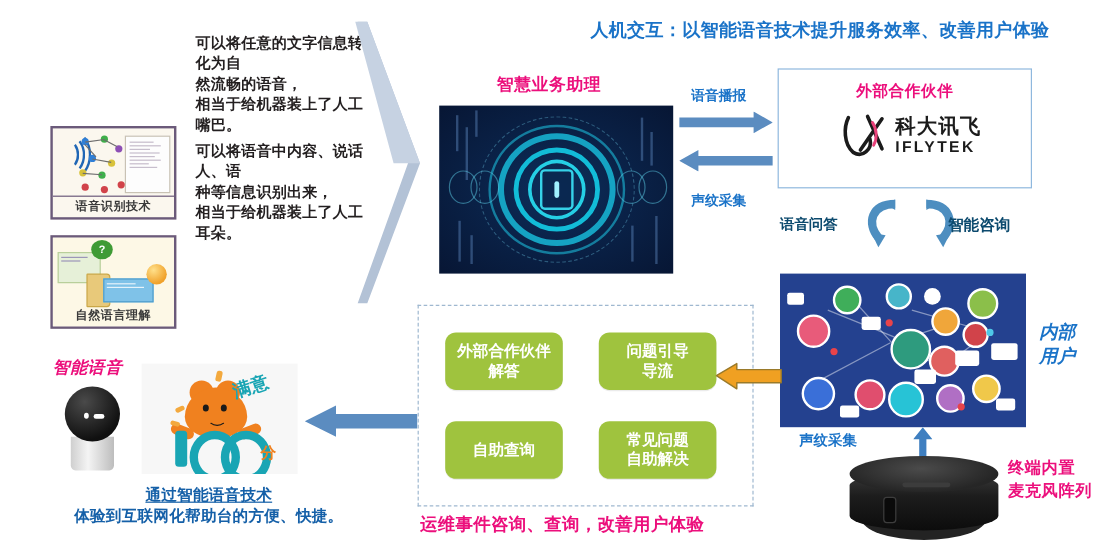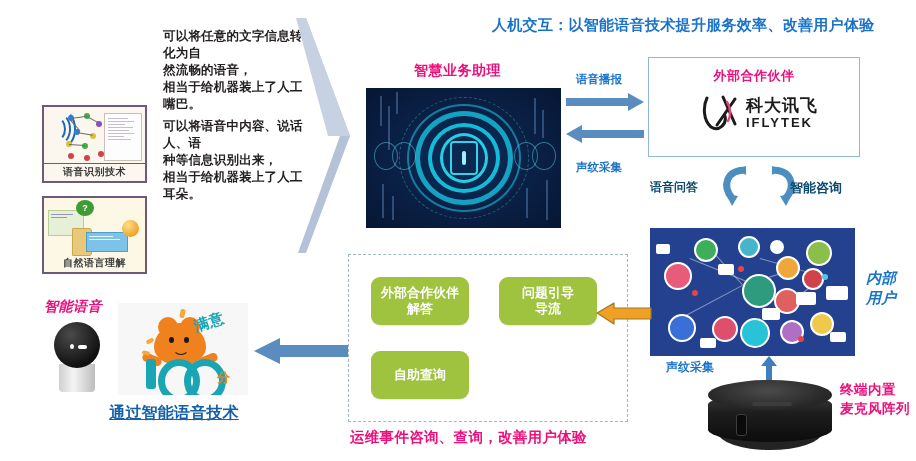--- a/index.html
+++ b/index.html
@@ -255,22 +255,23 @@
     <div class="m-spark" style="left:24px;top:48px;width:8px;height:4px;transform:rotate(15deg);"></div>
     <div class="m-spark" style="left:62px;top:6px;width:5px;height:9px;transform:rotate(12deg);"></div>
   </div>
 
   <div style="left:254px;top:336px;width:94px;height:30px;position:absolute;">
     <svg width="94" height="30" viewBox="0 0 94 30">
       <polygon points="0,15 26,2 26,9 94,9 94,21 26,21 26,28" fill="#5b8cc0"></polygon>
     </svg>
   </div>
 
-  <div class="caption-blue" style="left:44px;top:404px;width:260px;font-size:16px;">
+  <div class="caption-blue" style="left:44px;top:404px;width:260px;font-size:13px;">
     <div class="u">通过智能语音技术</div>
+    <div>体验到互联网化帮助台的方便、快捷。</div>
   </div>
 
   <div class="header" style="left:492px;top:16px;font-size:15px;">人机交互：以智能语音技术提升服务效率、改善用户体验</div>
 
   <div class="label-pink" style="left:414px;top:62px;font-size:14px;">智慧业务助理</div>
 
   <div class="viz" style="left:366px;top:88px;width:195px;height:140px;">
     <div class="viz-bar" style="left:14px;top:8px;width:2px;height:30px;"></div>
     <div class="viz-bar" style="left:22px;top:18px;width:2px;height:44px;"></div>
     <div class="viz-bar" style="left:30px;top:4px;width:2px;height:22px;"></div>
@@ -395,20 +396,22 @@
     <div>终端内置</div>
     <div>麦克风阵列</div>
   </div>
 
   <div class="dashbox" style="left:348px;top:254px;width:280px;height:168px;">
     <div class="gbtn" style="left:22px;top:22px;width:98px;height:48px;font-size:13px;white-space:pre-line;">外部合作伙伴
 解答</div>
     <div class="gbtn" style="left:22px;top:96px;width:98px;height:48px;font-size:13px;white-space:pre-line;">自助查询</div>
     <div class="gbtn" style="left:150px;top:22px;width:98px;height:48px;font-size:13px;white-space:pre-line;">问题引导
 导流</div>
+    <div class="gbtn" style="left:150px;top:96px;width:98px;height:48px;font-size:13px;white-space:pre-line;">常见问题
+自助解决</div>
   </div>
 
   <div style="position:absolute;left:596px;top:300px;width:56px;height:26px;">
     <svg width="56" height="26" viewBox="0 0 56 26">
       <polygon points="1,13 18,3 18,8 55,8 55,19 18,19 18,24" fill="#f0a022" stroke="#9a7a2a" stroke-width="1.2" stroke-linejoin="round"></polygon>
     </svg>
   </div>
 
   <div class="pink-cap" style="left:350px;top:428px;font-size:14.5px;">运维事件咨询、查询，改善用户体验</div>
 

